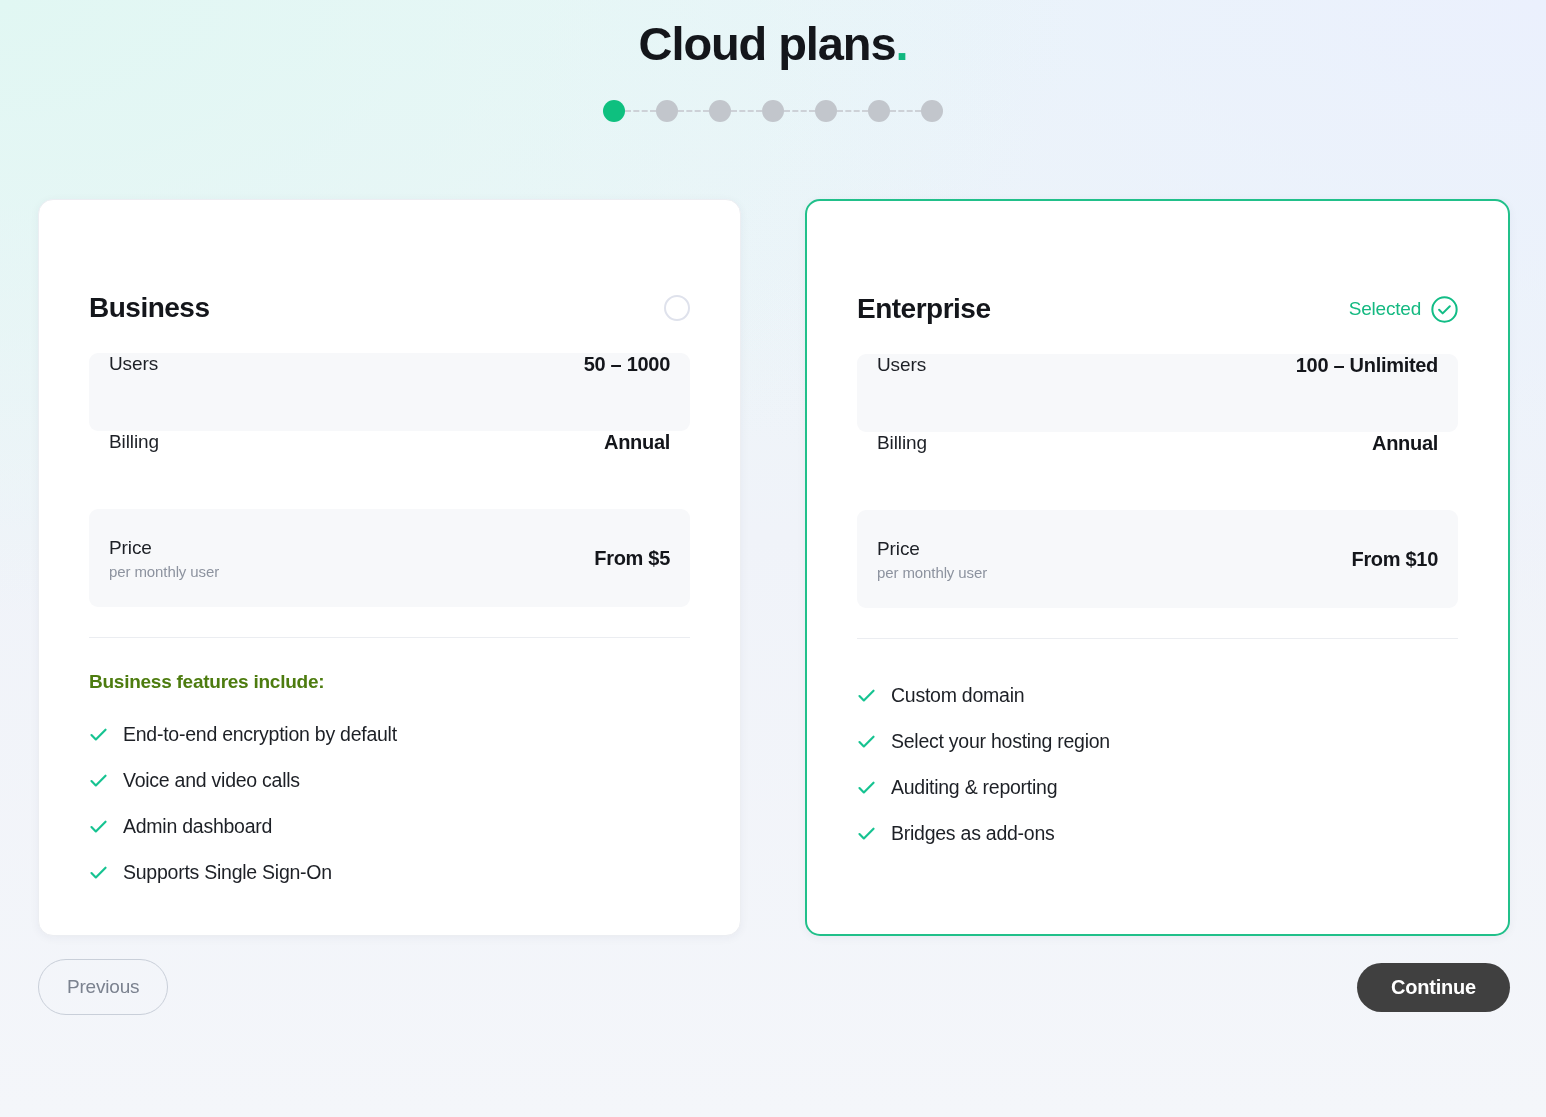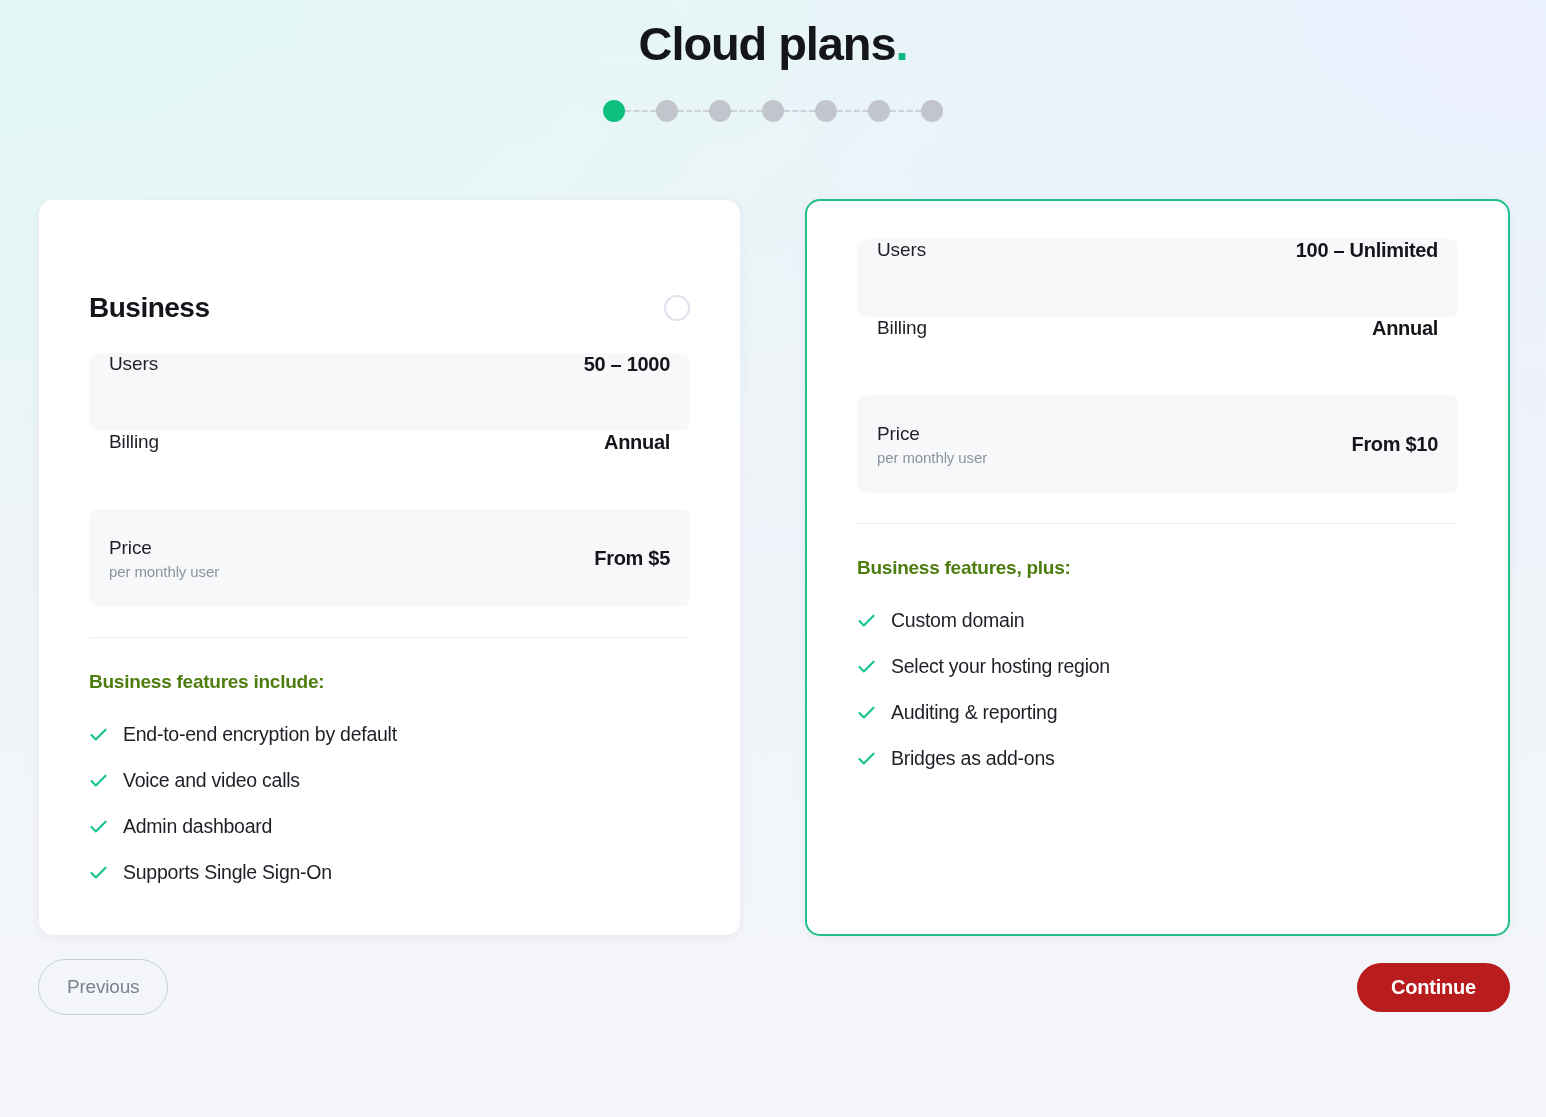--- a/index.html
+++ b/index.html
@@ -209,21 +209,21 @@
     font-size: 19px;
     font-family: "Liberation Sans", sans-serif;
     letter-spacing: -0.2px;
     cursor: pointer;
   }
   .btn-continue {
     height: 49px;
     padding: 0 34px;
     border-radius: 29px;
     border: none;
-    background: #b91c1c;
+    background: #404040;
     color: #ffffff;
     font-size: 20px;
     font-weight: 700;
     font-family: "Liberation Sans", sans-serif;
     letter-spacing: -0.2px;
     cursor: pointer;
   }
 
   
   .footer-link-row {
@@ -315,35 +315,44 @@
           </div>
           <div class="feature-item">
             <svg class="tick" viewBox="0 0 20 20" fill="none">
               <path d="M2.6 10.6l4.6 4.6L17.4 5" stroke="#16c391" stroke-width="2.3" stroke-linecap="round" stroke-linejoin="round"></path>
             </svg>
             <span class="feature-text">Supports Single Sign-On</span>
           </div>
         </div>
       </div>
       <div class="card selected">
+        <div class="card-head">
+          <div class="plan-name">Enterprise</div>
+          <div class="selected-tag">
+            <span class="sel-label">Selected</span>
+            <svg class="check-circle" width="27" height="27" viewBox="0 0 28 28" fill="none">
+              <circle cx="14" cy="14" r="12.6" stroke="#12bd86" stroke-width="2.1"></circle>
+              <path d="M8.4 14.3l3.7 3.7 7.4-7.4" stroke="#12bd86" stroke-width="2.1" stroke-linecap="round" stroke-linejoin="round"></path>
+            </svg>
+          </div>
+        </div>
         <div class="spec shaded">
           <div><span class="spec-label">Users</span></div>
           <div class="spec-value">100 – Unlimited</div>
         </div>
         <div class="spec">
           <div><span class="spec-label">Billing</span></div>
           <div class="spec-value">Annual</div>
         </div>
         <div class="spec shaded tall">
           <div><span class="spec-label">Price</span><span class="spec-sub">per monthly user</span></div>
           <div class="spec-value">From $10</div>
         </div>
         <div class="divider"></div>
         <div class="features">
-          <div class="features-title">Business features, plus:</div>
           <div class="feature-item">
             <svg class="tick" viewBox="0 0 20 20" fill="none">
               <path d="M2.6 10.6l4.6 4.6L17.4 5" stroke="#16c391" stroke-width="2.3" stroke-linecap="round" stroke-linejoin="round"></path>
             </svg>
             <span class="feature-text">Custom domain</span>
           </div>
           <div class="feature-item">
             <svg class="tick" viewBox="0 0 20 20" fill="none">
               <path d="M2.6 10.6l4.6 4.6L17.4 5" stroke="#16c391" stroke-width="2.3" stroke-linecap="round" stroke-linejoin="round"></path>
             </svg>

